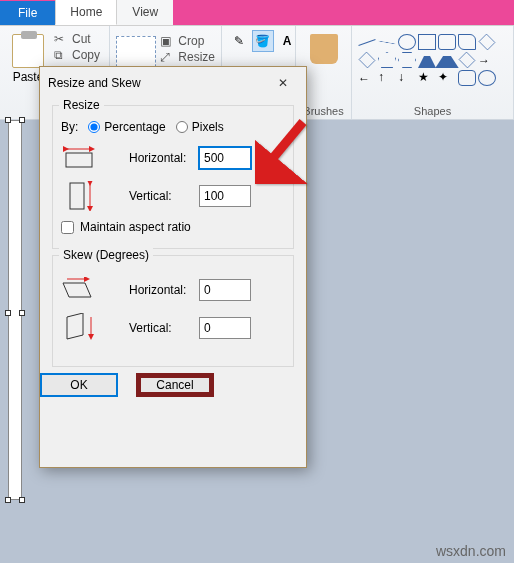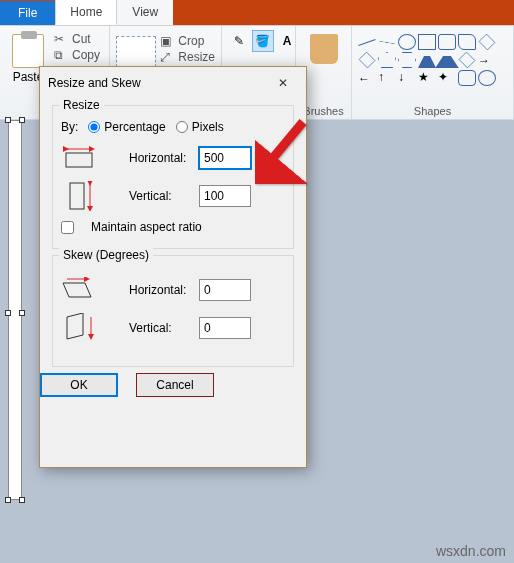--- a/index.html
+++ b/index.html
@@ -1,18 +1,18 @@
 <!DOCTYPE html>
 <html><head>
 <meta charset="utf-8">
 <style>
 * { box-sizing: border-box; margin: 0; padding: 0; font-family: "Segoe UI", Tahoma, sans-serif; font-size: 12px; }
 body { width: 514px; height: 563px; background: #b8c3d2; overflow: hidden; position: relative; }
 
-.tabs { display: flex; background: #c2410c; border-bottom: 1px solid #d0d0d0; height: 26px; align-items: flex-end; }
+.tabs { display: flex; background: #ec4899; border-bottom: 1px solid #d0d0d0; height: 26px; align-items: flex-end; }
 .tab { padding: 5px 14px 5px 14px; border: 1px solid transparent; background: #f5f6f7; color: #444; cursor: pointer; }
 .tab.file { background: #1976d2; color: #fff; border: none; padding: 5px 18px; }
 .tab.active { background: #fff; border: 1px solid #d0d0d0; border-bottom-color: #fff; }
 
 .ribbon { background: linear-gradient(#f7f8fa,#eef1f4); height: 94px; display: flex; border-bottom: 1px solid #cfd6de; }
 .rgroup { border-right: 1px solid #d4dbe2; padding: 4px 6px 2px 6px; display: flex; flex-direction: column; justify-content: space-between; position: relative; }
 .rg-label { font-size: 11px; color: #555; text-align: center; padding: 2px 0 0 0; }
 .rg-content { display: flex; align-items: flex-start; gap: 4px; flex: 1; }
 
 .paste-col { display: flex; flex-direction: column; align-items: center; gap: 2px; width: 44px; margin-top:4px;}
@@ -49,25 +49,25 @@
 .fieldset { border:1px solid #d8d8d8; margin:6px 12px; padding:10px 8px 14px 8px; position:relative; }
 .fieldset .legend { position:absolute; top:-8px; left:6px; background:#f0f0f0; padding:0 4px; font-size:12px; }
 .byrow { display:flex; align-items:center; gap:10px; margin:4px 0 10px 0; }
 .radio { display:flex; align-items:center; gap:4px; }
 .radio input { width:12px;height:12px; }
 .row { display:flex; align-items:center; margin:10px 0; }
 .row .diagram { width:36px; height:28px; display:flex; align-items:center; justify-content:center; }
 .row .lbl { width:70px; margin-left:32px; }
 .row input[type=text]{ width:52px; height:22px; border:1px solid #888; padding:0 4px; background:#fff; font-size:12px; }
 .row input.focused { border:1px solid #0078d7; outline:1px solid #0078d7; }
-.check { display:flex; align-items:center; gap:17px; margin-top:8px; }
+.check { display:flex; align-items:center; gap:6px; margin-top:8px; }
 .check input { width:13px;height:13px; }
 
 .dlg-btns { display:flex; gap:18px; justify-content:flex-start; margin-top:6px; }
-.dlg-btns button { width:78px; height:24px; background:#e8e8e8; border:1px solid #7f1d1d; cursor:pointer; }
+.dlg-btns button { width:78px; height:24px; background:#e8e8e8; border:5px solid #7f1d1d; cursor:pointer; }
 .dlg-btns button.primary { border:2px solid #0078d7; }
 
 .arrow { position:absolute; top:114px; left:255px; z-index:20; pointer-events:none; }
 .arrow svg { filter: drop-shadow(1px 1px 1px rgba(0,0,0,0.3)); }
 
 .watermark { position:absolute; right:8px; bottom:4px; font-size:14px; color:#666; z-index:30; }
 </style>
 </head>
 <body>
 

